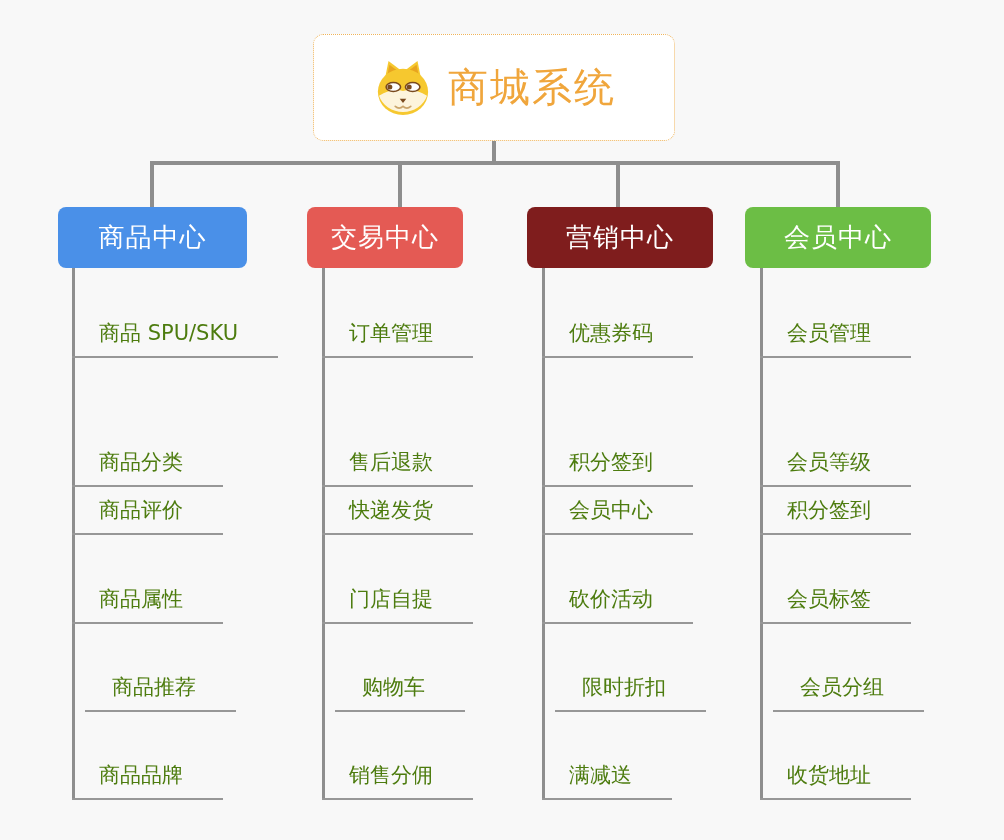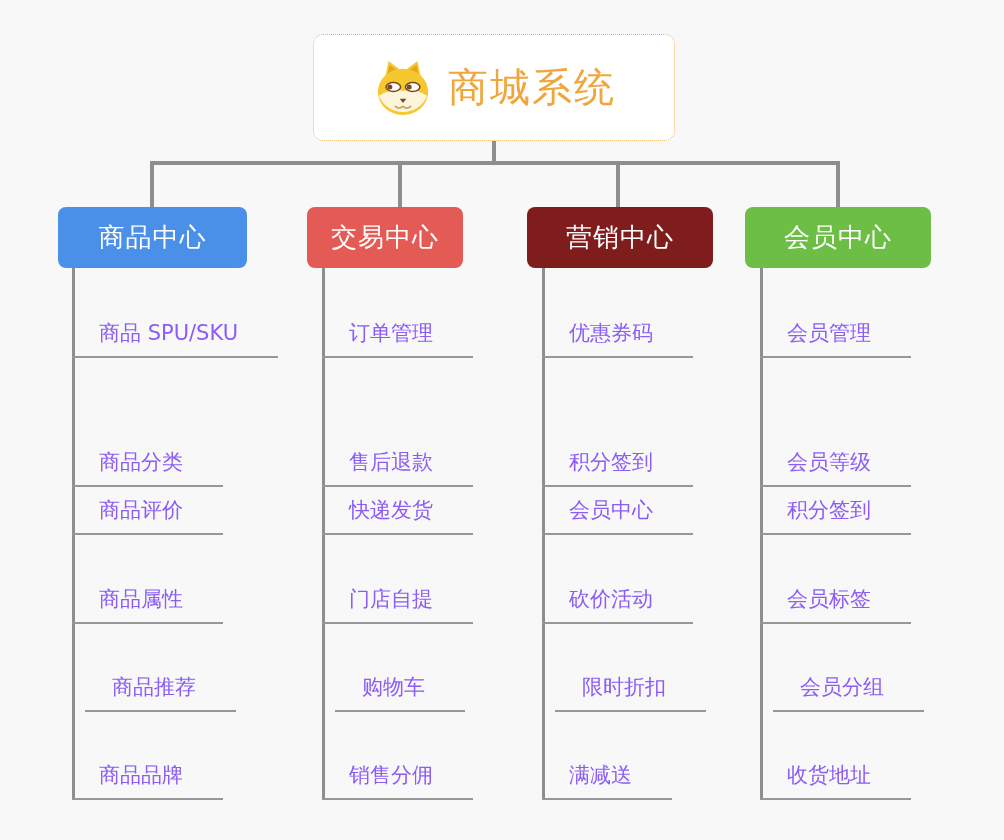--- a/index.html
+++ b/index.html
@@ -61,21 +61,21 @@
   .col{position:absolute;top:0;}
   .col-1{left:72px;}
   .col-2{left:322px;}
   .col-3{left:542px;}
   .col-4{left:760px;}
   .item{
     position:absolute;left:0;
     padding:0 40px 8px 27px;
     border-bottom:2px solid #979797;
     font-size:21px;line-height:30px;
-    color:#8b5cf6;
+    color:#4d7c0f;
     white-space:nowrap;
   }
   .row-1{top:318px;}
   .row-2{top:407px;margin-top:40px;}
   .row-3{top:495px;}
   .row-4{top:584px;}
   .row-5{top:672px;margin-left:13px;}
   .row-6{top:760px;}
 </style>
 </head>

